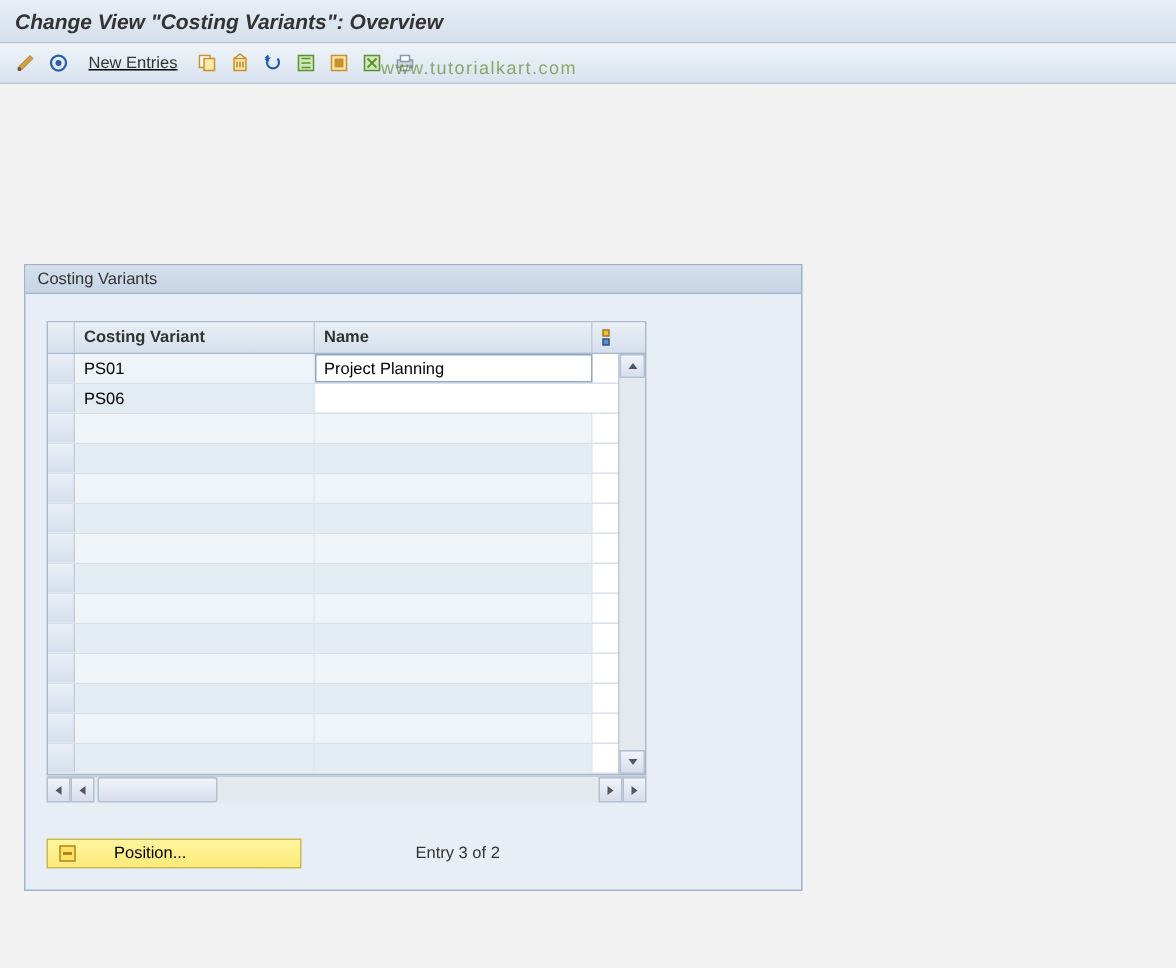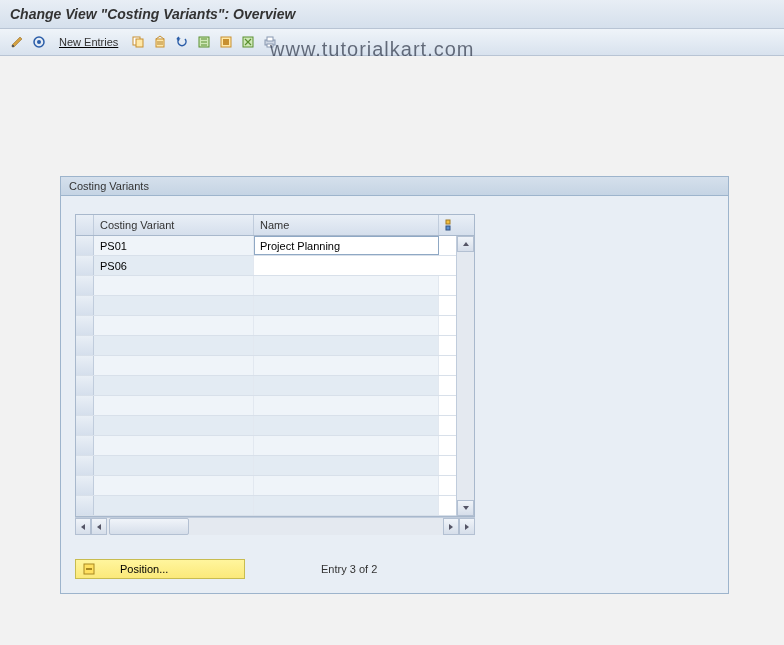--- a/index.html
+++ b/index.html
@@ -46,36 +46,35 @@
       font-size: 11px;
       color: #333;
       padding: 2px 6px;
       cursor: pointer;
       border: 1px solid transparent;
       border-radius: 2px;
     }
     .watermark {
       position: absolute;
       top: 38px;
-      left: 270px;
-      font-size: 20px;
-      color: #0f172a;
+      left: 254px;
+      font-size: 12px;
+      color: #4d7c0f;
       opacity: 0.6;
       pointer-events: none;
       z-index: 100;
       letter-spacing: 1px;
     }
     .main-area {
       padding: 120px 16px 16px 16px;
     }
     .panel {
       border: 1px solid #9db4cc;
       background: #e8eef5;
-      width: 669px;
-      margin-left: 44px;
+      width: 519px;
     }
     .panel-header {
       background: linear-gradient(to bottom, #d5e0ec 0%, #c5d4e4 100%);
       border-bottom: 1px solid #9db4cc;
       padding: 3px 8px;
       font-size: 11px;
       color: #333;
     }
     .panel-body {
       padding: 18px 14px 10px 14px;
@@ -84,20 +83,21 @@
     .table-wrap {
       border: 1px solid #a8b8cc;
       background: #fff;
       width: 400px;
       position: relative;
     }
     .table-head {
       display: flex;
       background: linear-gradient(to bottom, #e9eff6 0%, #d5dfec 100%);
       border-bottom: 1px solid #a8b8cc;
+      font-weight: bold;
     }
     .th {
       padding: 3px 6px;
       font-size: 11px;
       color: #333;
       border-right: 1px solid #c0ccdc;
       height: 20px;
       line-height: 14px;
     }
     .row-selector-head {

